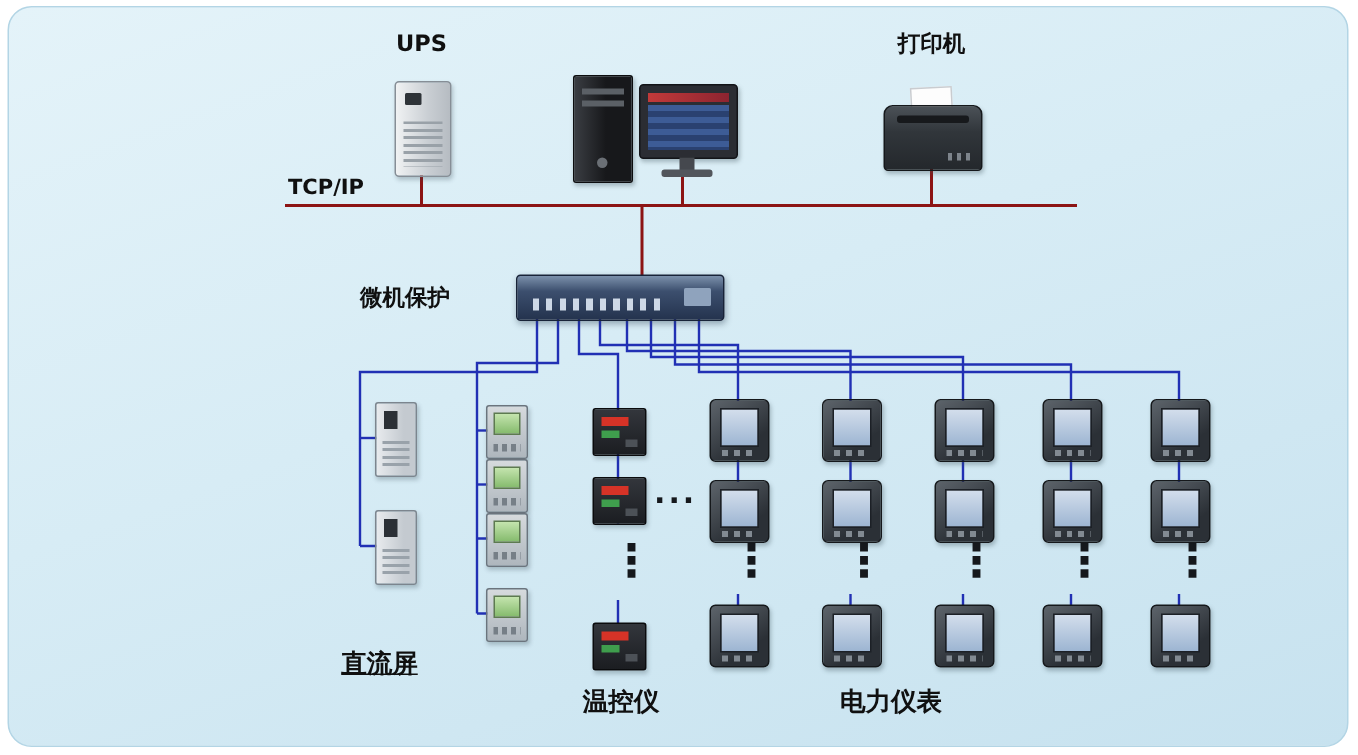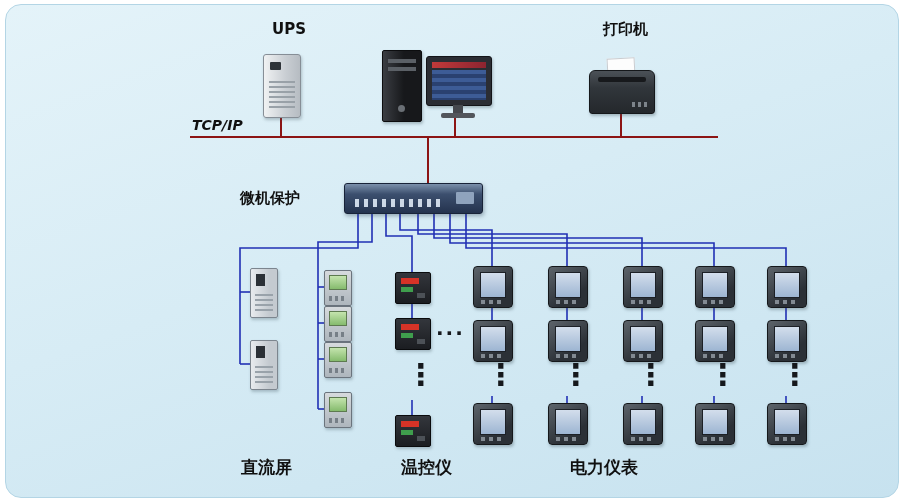--- a/index.html
+++ b/index.html
@@ -7,21 +7,21 @@
           font-family:"DejaVu Sans","Liberation Sans",sans-serif;color:#101010;}
   .abs{position:absolute;}
   #panel{left:5px;top:4px;width:892px;height:492px;border-radius:16px;
          background:linear-gradient(160deg,#e4f3f9 0%,#d7ecf5 45%,#c7e2ef 100%);
          border:1px solid #b3d5e5;}
   svg.lines{left:0;top:0;pointer-events:none;}
   .lbl{font-weight:bold;white-space:nowrap;color:#101010;}
   .lbl-top{font-size:15px;}
   .lbl-net{font-size:14px;}
   .lbl-bottom{font-size:17px;}
-  .ctr{text-align:right;}
+  .ctr{text-align:center;}
 
   
   .ups{width:36px;height:62px;background:linear-gradient(90deg,#f0f2f3,#c9ced3 60%,#b6bcc2);
        border:1px solid #868e96;border-radius:3px;box-shadow:1px 2px 3px rgba(60,80,90,.3);}
   .ups .disp{position:absolute;top:7px;left:6px;width:11px;height:8px;background:#2e3338;border-radius:1px;}
   .ups .vents{position:absolute;left:5px;right:5px;bottom:6px;height:30px;
        background:repeating-linear-gradient(180deg,#99a1a8 0 2px,transparent 2px 5px);}
 
   .tower{width:38px;height:70px;background:linear-gradient(90deg,#3a3d42,#17181b 55%);
        border:1px solid #0c0d0f;border-radius:2px;box-shadow:1px 2px 3px rgba(60,80,90,.35);}
@@ -142,21 +142,21 @@
   </div>
   <div class="abs neck" style="left:453px;top:105px;"></div>
   <div class="abs mbase" style="left:441px;top:113px;"></div>
 
   <div class="abs paper" style="left:607px;top:58px;"></div>
   <div class="abs printer" style="left:589px;top:70px;">
     <div class="tray"></div>
     <div class="btns"></div>
   </div>
 
-  <span class="abs lbl lbl-net" style="left:192px;top:117px;font-style:italic;">TCP/IP</span>
+  <span class="abs lbl lbl-net" style="left:192px;top:117px;">TCP/IP</span>
 
   <span class="abs lbl lbl-top" style="left:240px;top:189px;">微机保护</span>
   <div class="abs server" style="left:344px;top:183px;">
     <div class="ports"></div>
     <div class="tag"></div>
   </div>
 
   <div class="abs dcpanel" style="left:250px;top:268px;">
     <div class="win"></div>
     <div class="rows"></div>
@@ -264,16 +264,16 @@
   <div class="abs meter" style="left:767px;top:320px;">
     <div class="screen"></div>
     <div class="keys"></div>
   </div>
   <span class="abs vdots" style="left:780px;top:360px;">⋮</span>
   <div class="abs meter" style="left:767px;top:403px;">
     <div class="screen"></div>
     <div class="keys"></div>
   </div>
 
-  <span class="abs lbl lbl-bottom ctr" style="left:214px;top:456px;width:78px;">直流屏</span>
+  <span class="abs lbl lbl-bottom ctr" style="left:214px;top:431px;width:78px;text-decoration:underline;">直流屏</span>
   <span class="abs lbl lbl-bottom ctr" style="left:376px;top:456px;width:76px;">温控仪</span>
   <span class="abs lbl lbl-bottom ctr" style="left:550px;top:456px;width:88px;">电力仪表</span>
 </div>
 
 </body></html>

